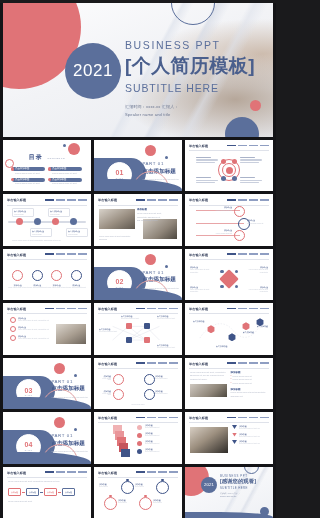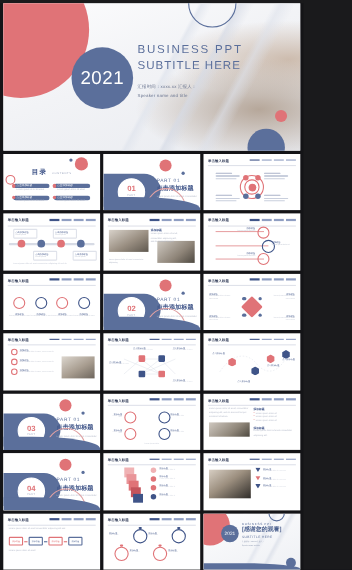--- a/index.html
+++ b/index.html
@@ -90,20 +90,21 @@
     <div class="hero-photo"></div>
     <div class="hero-circle-red"></div>
     <div class="hero-ring"></div>
     <div class="hero-circle-blue">
       <span class="hero-year">2021</span>
     </div>
     <div class="hero-dot-red"></div>
     <div class="hero-dot-blue"></div>
     <div class="hero-text">
       <div class="hero-eyebrow">BUSINESS  PPT</div>
+      <div class="hero-title">[个人简历模板]</div>
       <div class="hero-sub">SUBTITLE HERE</div>
       <div class="hero-meta">
         <div>汇报时间：xxxx.xx   汇报人：</div>
         <div>Speaker name and title</div>
       </div>
     </div>
   </div>
 
   <div class="grid">
 

